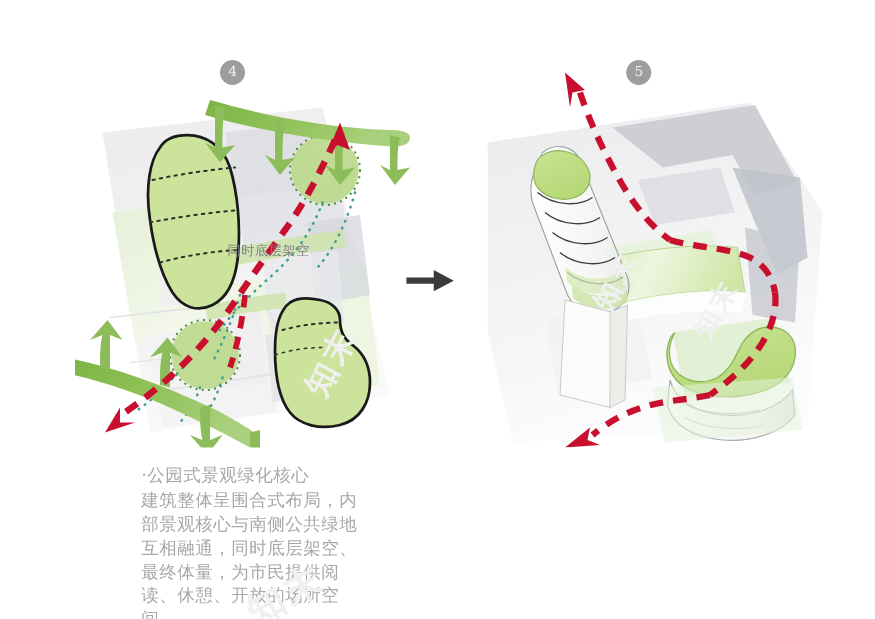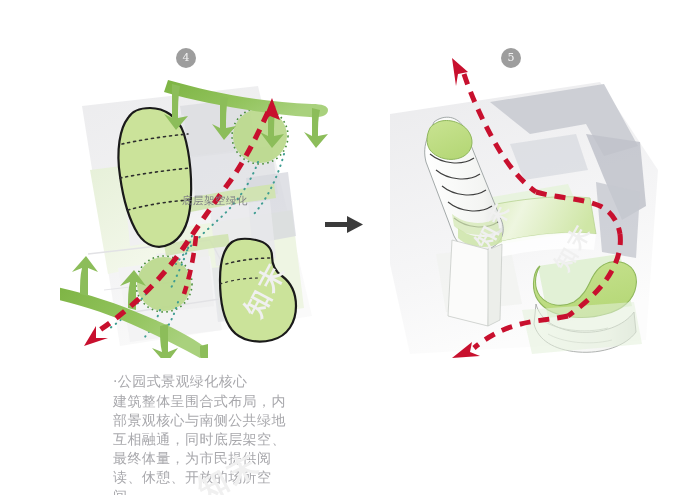--- a/index.html
+++ b/index.html
@@ -225,21 +225,21 @@
       </g>
 
       <g>
         <path d="M136,178 C134,198 130,218 124,236" fill="none" stroke="#c8102e" stroke-width="4.6" stroke-dasharray="10 7" stroke-linecap="butt"></path>
       </g>
 
       <g>
         <text x="88" y="156" font-size="10.5" fill="#8e8e92" font-family="DejaVu Sans, Liberation Sans, sans-serif"></text>
       </g>
     </svg>
-    <div style="position:absolute;left:122px;top:136px;font-size:10.5px;color:#7e7e84;white-space:nowrap;letter-spacing:0.5px;">底层架空绿化</div>
+    <div style="position:absolute;left:122px;top:136px;font-size:10.5px;color:#7e7e84;white-space:nowrap;letter-spacing:0.5px;">同时底层架空</div>
   </div>
 
   <div class="mid-arrow">
     <svg viewBox="0 0 40 24" xmlns="http://www.w3.org/2000/svg">
       <g>
         <rect x="0" y="9" width="24" height="5" fill="#3b3b3b"></rect>
         <polygon points="22,3 38,11.5 22,20" fill="#3b3b3b"></polygon>
       </g>
     </svg>
   </div>

